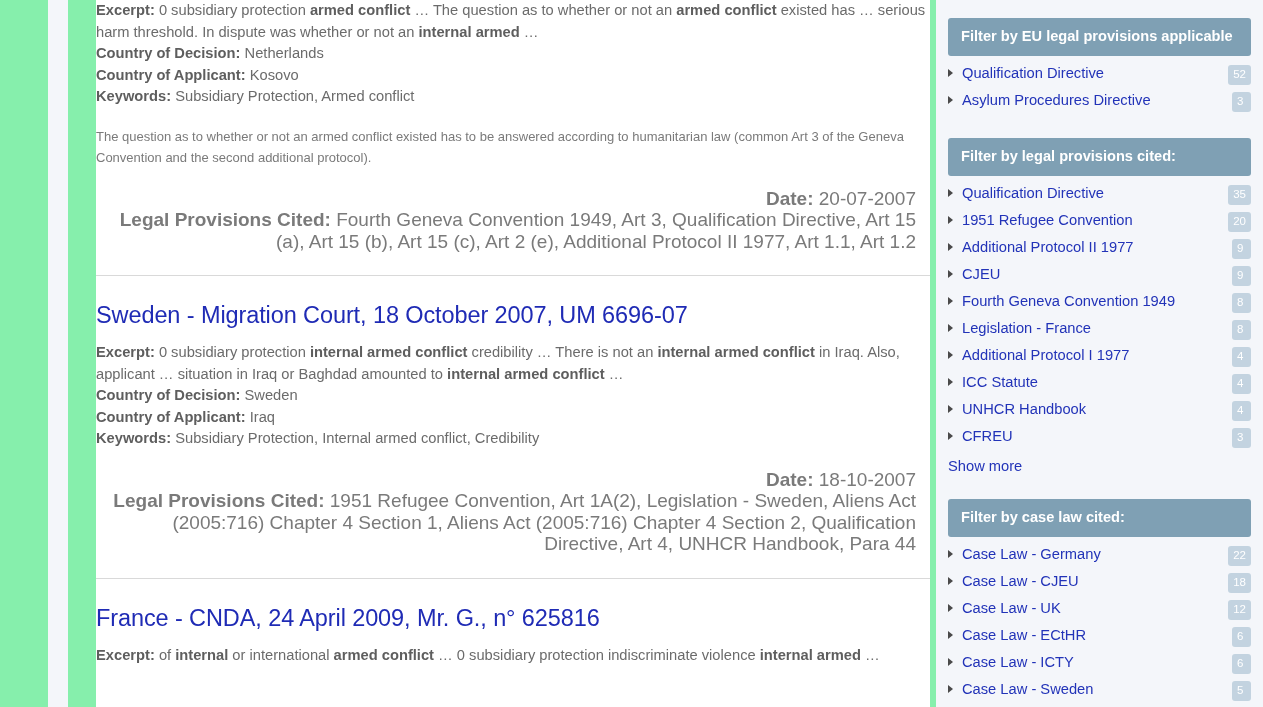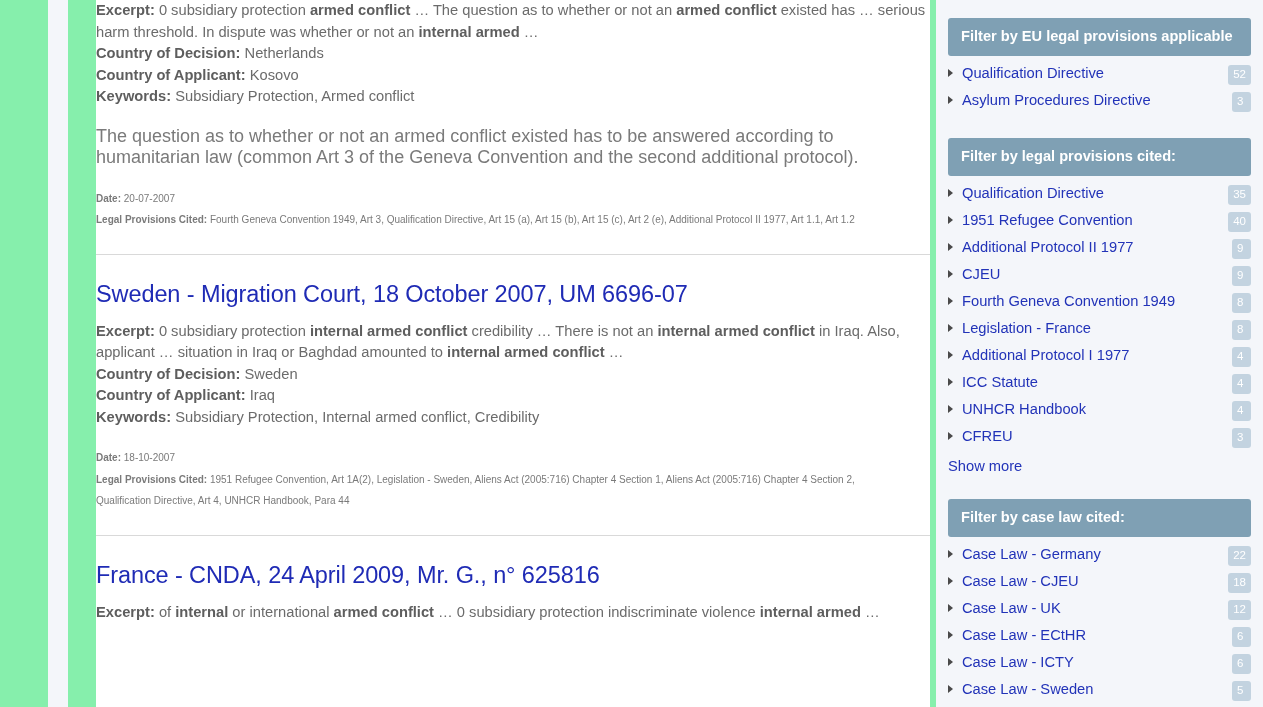--- a/index.html
+++ b/index.html
@@ -51,32 +51,33 @@
     font-size: 14.7px;
     line-height: 21.5px;
     color: #6b6b6b;
     margin: 0;
   }
   .meta b, .lbl {
     color: #5e5e5e;
     font-weight: bold;
   }
   .para {
-    font-size: 18px;
+    font-size: 13px;
     line-height: 21.5px;
     color: #7a7a7a;
     margin: 18px 0 0 0;
     max-width: 812px;
   }
   .datablock {
-    font-size: 10px;
+    font-size: 19px;
     line-height: 21.5px;
     color: #7a7a7a;
-    margin: 19px 0 0 0;
+    margin: 19px 0 0 16px;
     max-width: 804px;
+    text-align: right;
   }
   .case-title {
     font-family: Liberation Sans, sans-serif;
     font-size: 23.5px;
     line-height: 30px;
     font-weight: normal;
     letter-spacing: -0.1px;
     color: #1f2bb5;
     margin: 0 0 12px 0;
     cursor: pointer;
@@ -208,21 +209,21 @@
         <div class="facet-gap"></div>
         <div class="facet"><div class="facet-head">Filter by legal provisions cited:</div><ul class="facet-list">
             <li class="facet-item">
               <span class="tri"></span>
               <a class="facet-link">Qualification Directive</a>
               <span class="count">35</span>
             </li>
             <li class="facet-item">
               <span class="tri"></span>
               <a class="facet-link">1951 Refugee Convention</a>
-              <span class="count">40</span>
+              <span class="count">20</span>
             </li>
             <li class="facet-item">
               <span class="tri"></span>
               <a class="facet-link">Additional Protocol II 1977</a>
               <span class="count">9</span>
             </li>
             <li class="facet-item">
               <span class="tri"></span>
               <a class="facet-link">CJEU</a>
               <span class="count">9</span>

